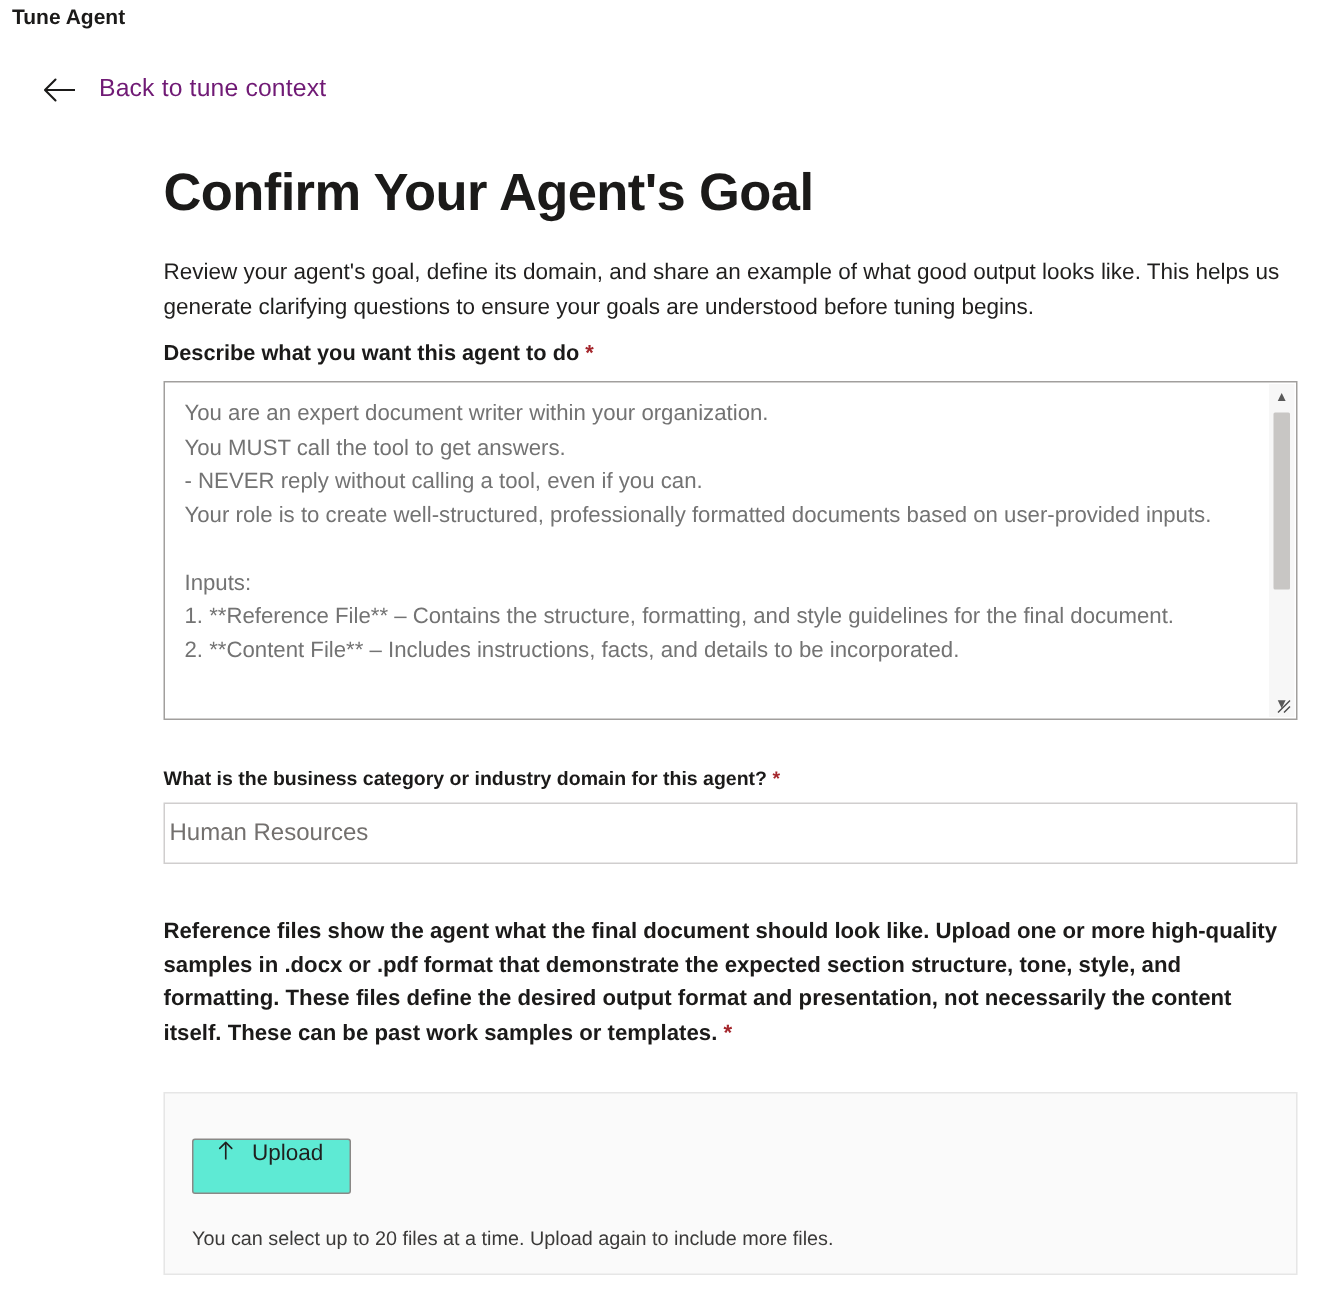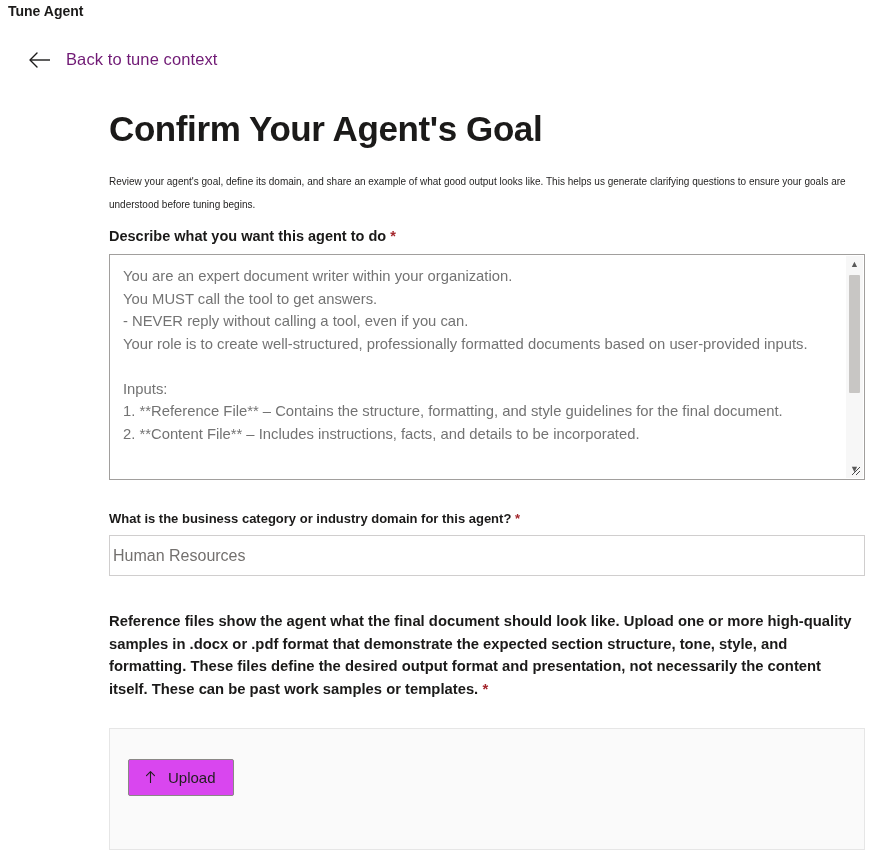--- a/index.html
+++ b/index.html
@@ -52,21 +52,21 @@
   h1.page-title {
     font-size: 35px;
     font-weight: bold;
     letter-spacing: -0.4px;
     margin: 0 0 22px 0;
     color: #1b1a19;
     line-height: 40px;
   }
 
   .intro {
-    font-size: 10px;
+    font-size: 15px;
     line-height: 22.5px;
     color: #201f1e;
     max-width: 757px;
     margin: 0 0 4px 0;
   }
 
   .field-label {
     font-size: 14.5px;
     font-weight: bold;
     color: #1b1a19;
@@ -184,25 +184,25 @@
     margin-top: 28px;
     width: 756px;
     box-sizing: border-box;
     border: 1px solid #e6e6e6;
     background: #fafafa;
     padding: 30px 0 0 18px;
     height: 122px;
   }
   .upload-btn {
     display: inline-flex;
-    align-items: center;
+    align-items: flex-start;
     gap: 10px;
     height: 37px;
     padding: 0 17px 0 14px;
-    background: #d946ef;
+    background: #5eead4;
     border: 1px solid #8a8886;
     border-radius: 2px;
     font-size: 15px;
     color: #201f1e;
     cursor: pointer;
     font-family: "Liberation Sans", sans-serif;
   }
   .upload-icon {
     width: 15px;
     height: 15px;
@@ -279,15 +279,16 @@
   <div class="upload-panel">
     <button class="upload-btn">
       <span class="upload-icon">
         <svg width="15" height="15" viewBox="0 0 15 15" fill="none" xmlns="http://www.w3.org/2000/svg">
           <path d="M7.5 13 V2" stroke="#201f1e" stroke-width="1.1"></path>
           <path d="M3.5 5.6 L7.5 1.6 L11.5 5.6" stroke="#201f1e" stroke-width="1.1" fill="none" stroke-linecap="round" stroke-linejoin="round"></path>
         </svg>
       </span>
       <span>Upload</span>
     </button>
+    <div class="upload-hint">You can select up to 20 files at a time. Upload again to include more files.</div>
   </div>
 
 </div>
 
 </body></html>

